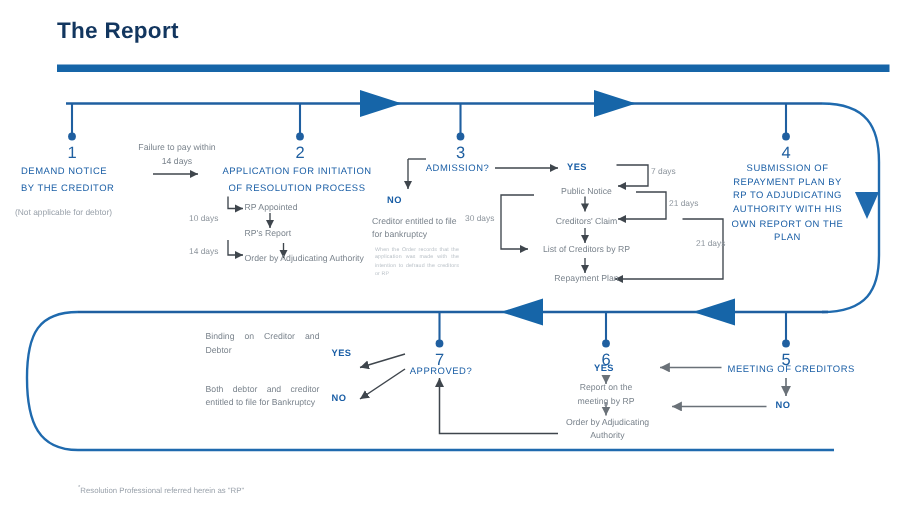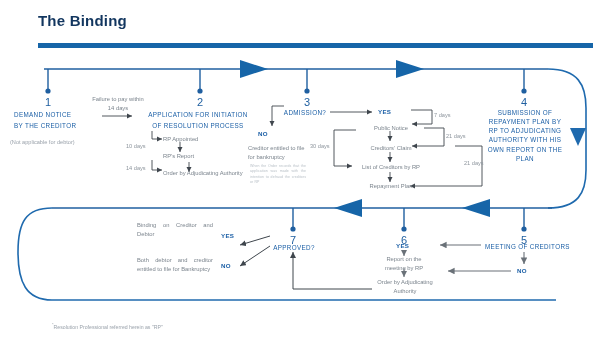--- a/index.html
+++ b/index.html
@@ -128,21 +128,21 @@
     <line x1="404" y1="250" x2="404" y2="256" stroke="#6a7178" stroke-width="1.0" marker-end="url(#ah-gray)"></line>
     <line x1="404" y1="268" x2="404" y2="277" stroke="#6a7178" stroke-width="1.0" marker-end="url(#ah-gray)"></line>
 
     <path d="M372,289 L293,289 L293,252" fill="none" stroke="#3f464d" stroke-width="1.0" marker-end="url(#ah-dark)"></path>
 
     <line x1="272,0" y1="0" x2="0" y2="0" stroke="none"></line>
     <line x1="270" y1="236" x2="240" y2="245" stroke="#3f464d" stroke-width="1.0" marker-end="url(#ah-dark)"></line>
     <line x1="270" y1="246" x2="240" y2="266" stroke="#3f464d" stroke-width="1.0" marker-end="url(#ah-dark)"></line>
   </svg>
 
-  <div class="lbl t-title">The Binding</div>
+  <div class="lbl t-title">The Report</div>
 
   <div class="lbl num" style="left:28px;top:96px;">1</div>
   <div class="lbl num" style="left:180px;top:96px;">2</div>
   <div class="lbl num" style="left:287px;top:96px;">3</div>
   <div class="lbl num" style="left:504px;top:96px;">4</div>
 
   <div class="lbl num" style="left:273px;top:234px;">7</div>
   <div class="lbl num" style="left:384px;top:234px;">6</div>
   <div class="lbl num" style="left:504px;top:234px;">5</div>
 

